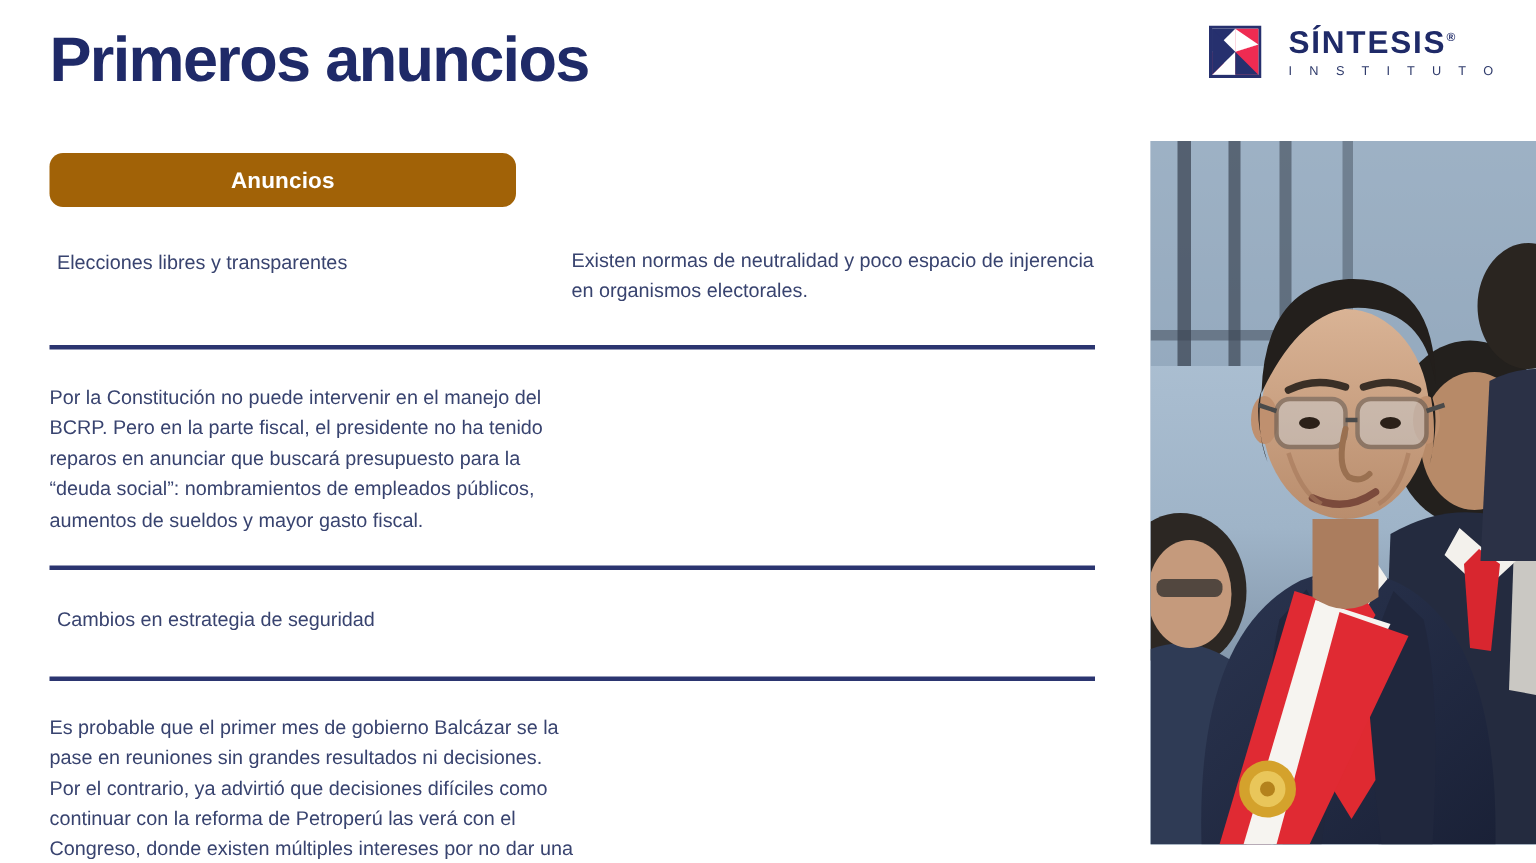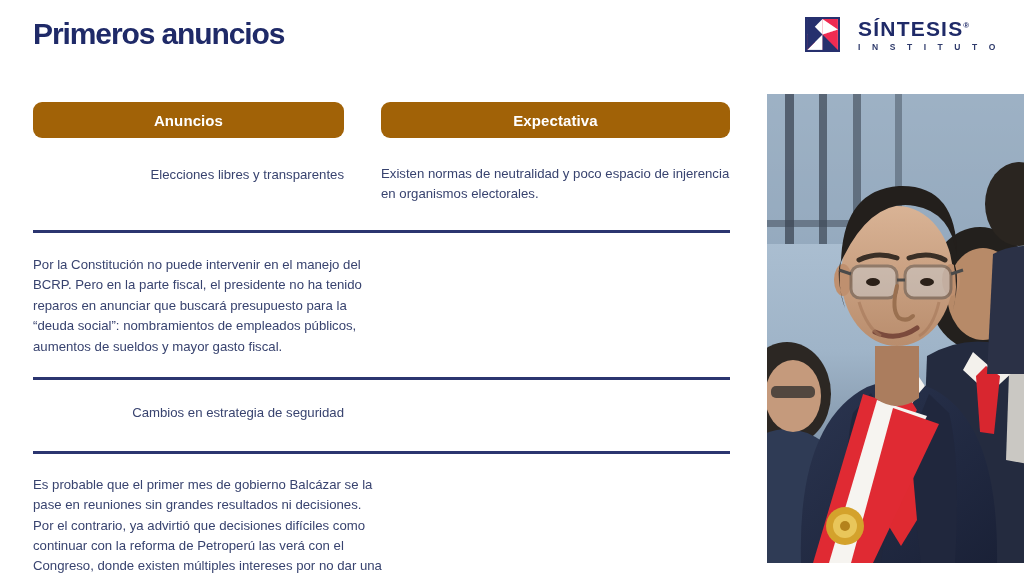--- a/index.html
+++ b/index.html
@@ -15,21 +15,21 @@
     overflow: hidden;
     font-family: "Liberation Sans", "DejaVu Sans", sans-serif;
     color: #2e3a6b;
   }
 
   
   .slide-title {
     position: absolute;
     left: 33px;
     top: 18px;
-    font-size: 30px;
+    font-size: 42px;
     font-weight: bold;
     letter-spacing: -1.1px;
     color: #1f2a68;
     line-height: 1.05;
     white-space: nowrap;
   }
 
   
   .logo {
     position: absolute;
@@ -60,21 +60,21 @@
     white-space: nowrap;
   }
   .logo-reg {
     font-size: 8px;
     vertical-align: super;
     font-weight: bold;
     letter-spacing: 0;
   }
   .logo-sub {
     font-size: 8.5px;
-    font-weight: bold;
+    font-weight: normal;
     letter-spacing: 4.6px;
     color: #2e3a6b;
     margin-top: 4px;
     white-space: nowrap;
   }
 
   
   .table {
     position: absolute;
     left: 33px;
@@ -130,21 +130,21 @@
 
   
   .r1 { margin-top: 26px; }
   .d1 { margin-top: 25px; }
   .r2 { margin-top: 22px; }
   .d2 { margin-top: 20px; }
   .r3 { margin-top: 22px; }
   .d3 { margin-top: 27px; }
   .r4 { margin-top: 21px; }
 
-  .r1 .col-a, .r3 .col-a { padding-top: 1px; text-align: right; }
+  .r1 .col-a, .r3 .col-a { padding-top: 1px; }
   .r2 .col-a { padding-top: 18px; }
   .r4 .col-a { padding-top: 1px; }
 
   
   .photo {
     position: absolute;
     left: 767px;
     top: 94px;
     width: 257px;
     height: 469px;
@@ -173,21 +173,20 @@
   <div class="logo-text">
     <div class="logo-name"><span>SÍNTESIS</span><span class="logo-reg">®</span></div>
     <div class="logo-sub">I N S T I T U T O</div>
   </div>
 </div>
 
 <div class="table">
 
   <div class="head-row">
     <div class="pill col-a">Anuncios</div>
-    <div class="pill col-b">Expectativa</div>
   </div>
 
   <div class="row r1">
     <div class="cell col-a">Elecciones libres y transparentes</div>
     <div class="cell col-b">Existen normas de neutralidad y poco espacio de injerencia en organismos electorales.</div>
   </div>
 
   <div class="divider d1"></div>
 
   <div class="row r2">

